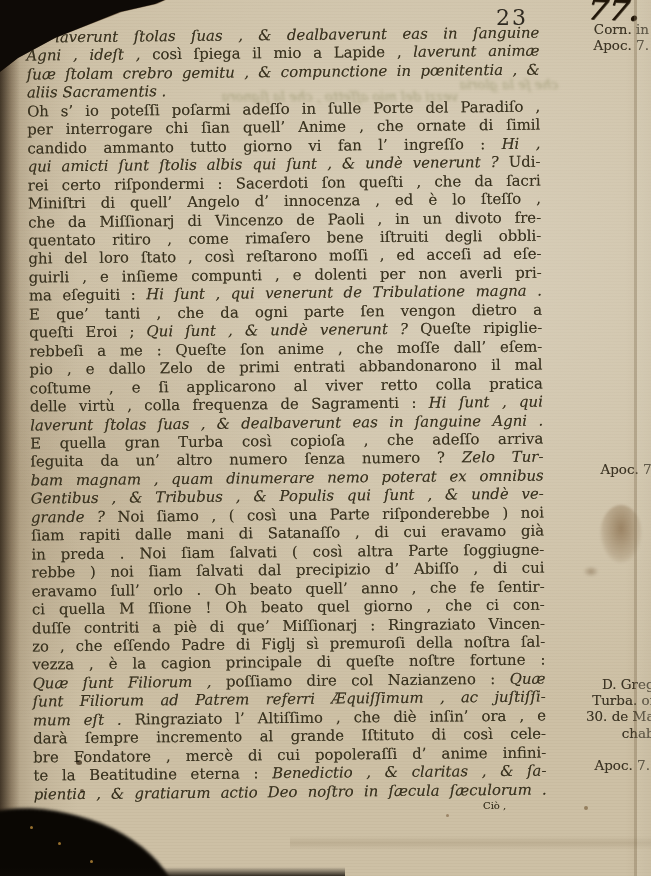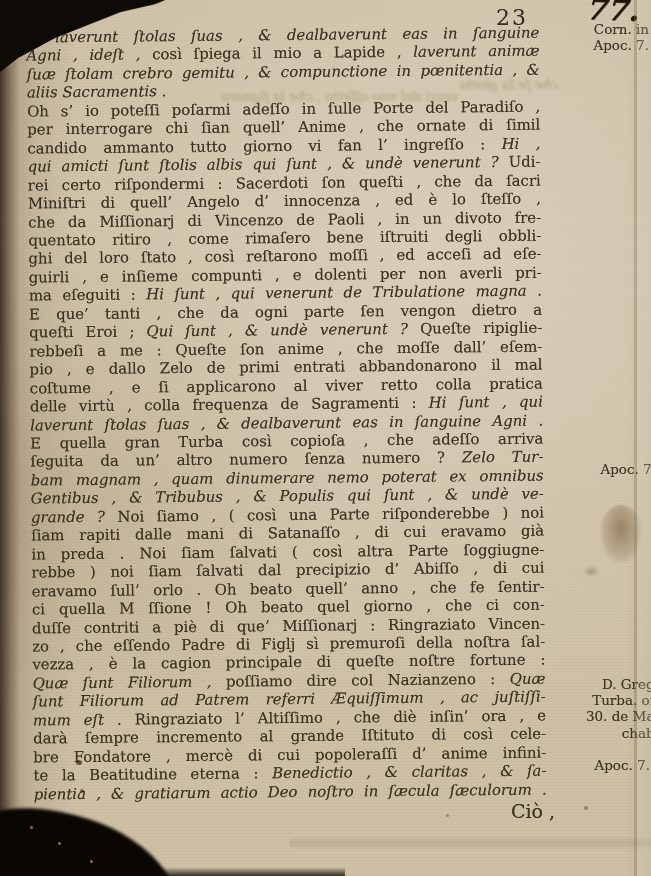--- a/index.html
+++ b/index.html
@@ -34,21 +34,21 @@
     transform:rotate(2deg) skewX(-6deg);
     text-shadow:0.6px 0.6px 0.6px rgba(32,21,8,0.7);
   }
   .margins{position:absolute;left:0;top:0;width:651px;height:876px;z-index:2;}
   .mnote{
     position:absolute;width:98px;font-size:13.5px;line-height:16.2px;
     color:#3c3424;text-shadow:0 0 0.5px rgba(60,52,36,0.5);text-align:right;
   }
   .catchword{
     position:absolute;left:483px;top:800px;z-index:2;
-    font-size:19px;color:#39321f;text-shadow:0 0 0.6px rgba(57,50,31,0.55);margin-left:28px;
+    font-size:10px;color:#39321f;text-shadow:0 0 0.6px rgba(57,50,31,0.55);
   }
   
   .ghost{
     position:absolute;z-index:1;font-style:italic;font-size:13px;
     color:#7d7d4e;opacity:0.5;filter:blur(1.8px);transform:scaleX(-1);
     white-space:nowrap;
   }
   .ghost-a{left:158px;top:89px;width:300px;}
   .ghost-b{left:408px;top:77px;width:150px;}
   

